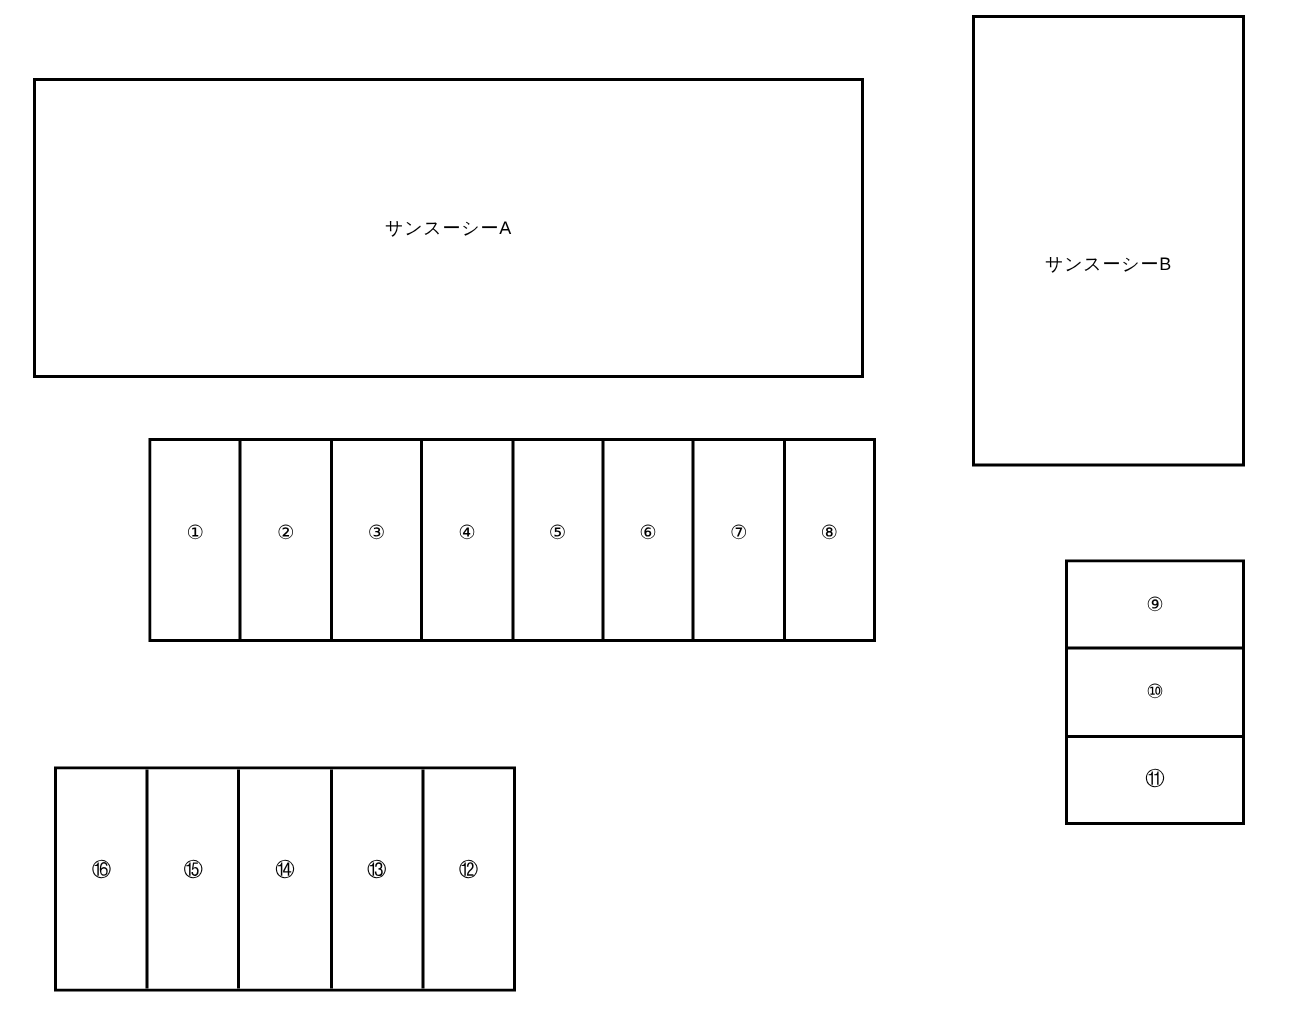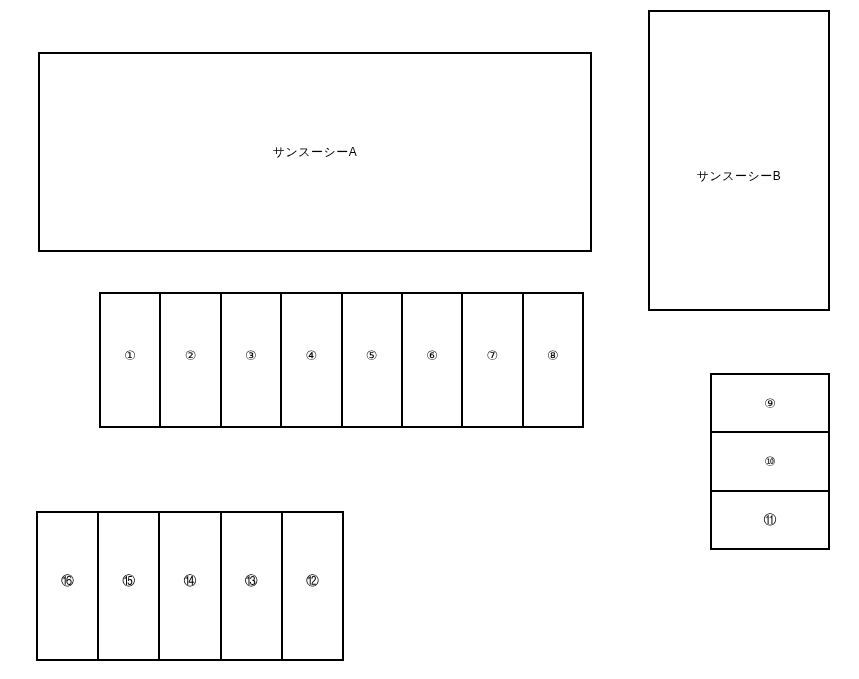--- a/index.html
+++ b/index.html
@@ -42,21 +42,21 @@
   }
   .building-label {
     font-size: 12px;
     line-height: 1;
     letter-spacing: 0.5px;
     white-space: nowrap;
     user-select: none;
   }
 
   #building-a {
-    left: 38px;
+    left: 22px;
     top: 52px;
     width: 554px;
     height: 200px;
   }
   #building-b {
     left: 648px;
     top: 10px;
     width: 182px;
     height: 301px;
   }

